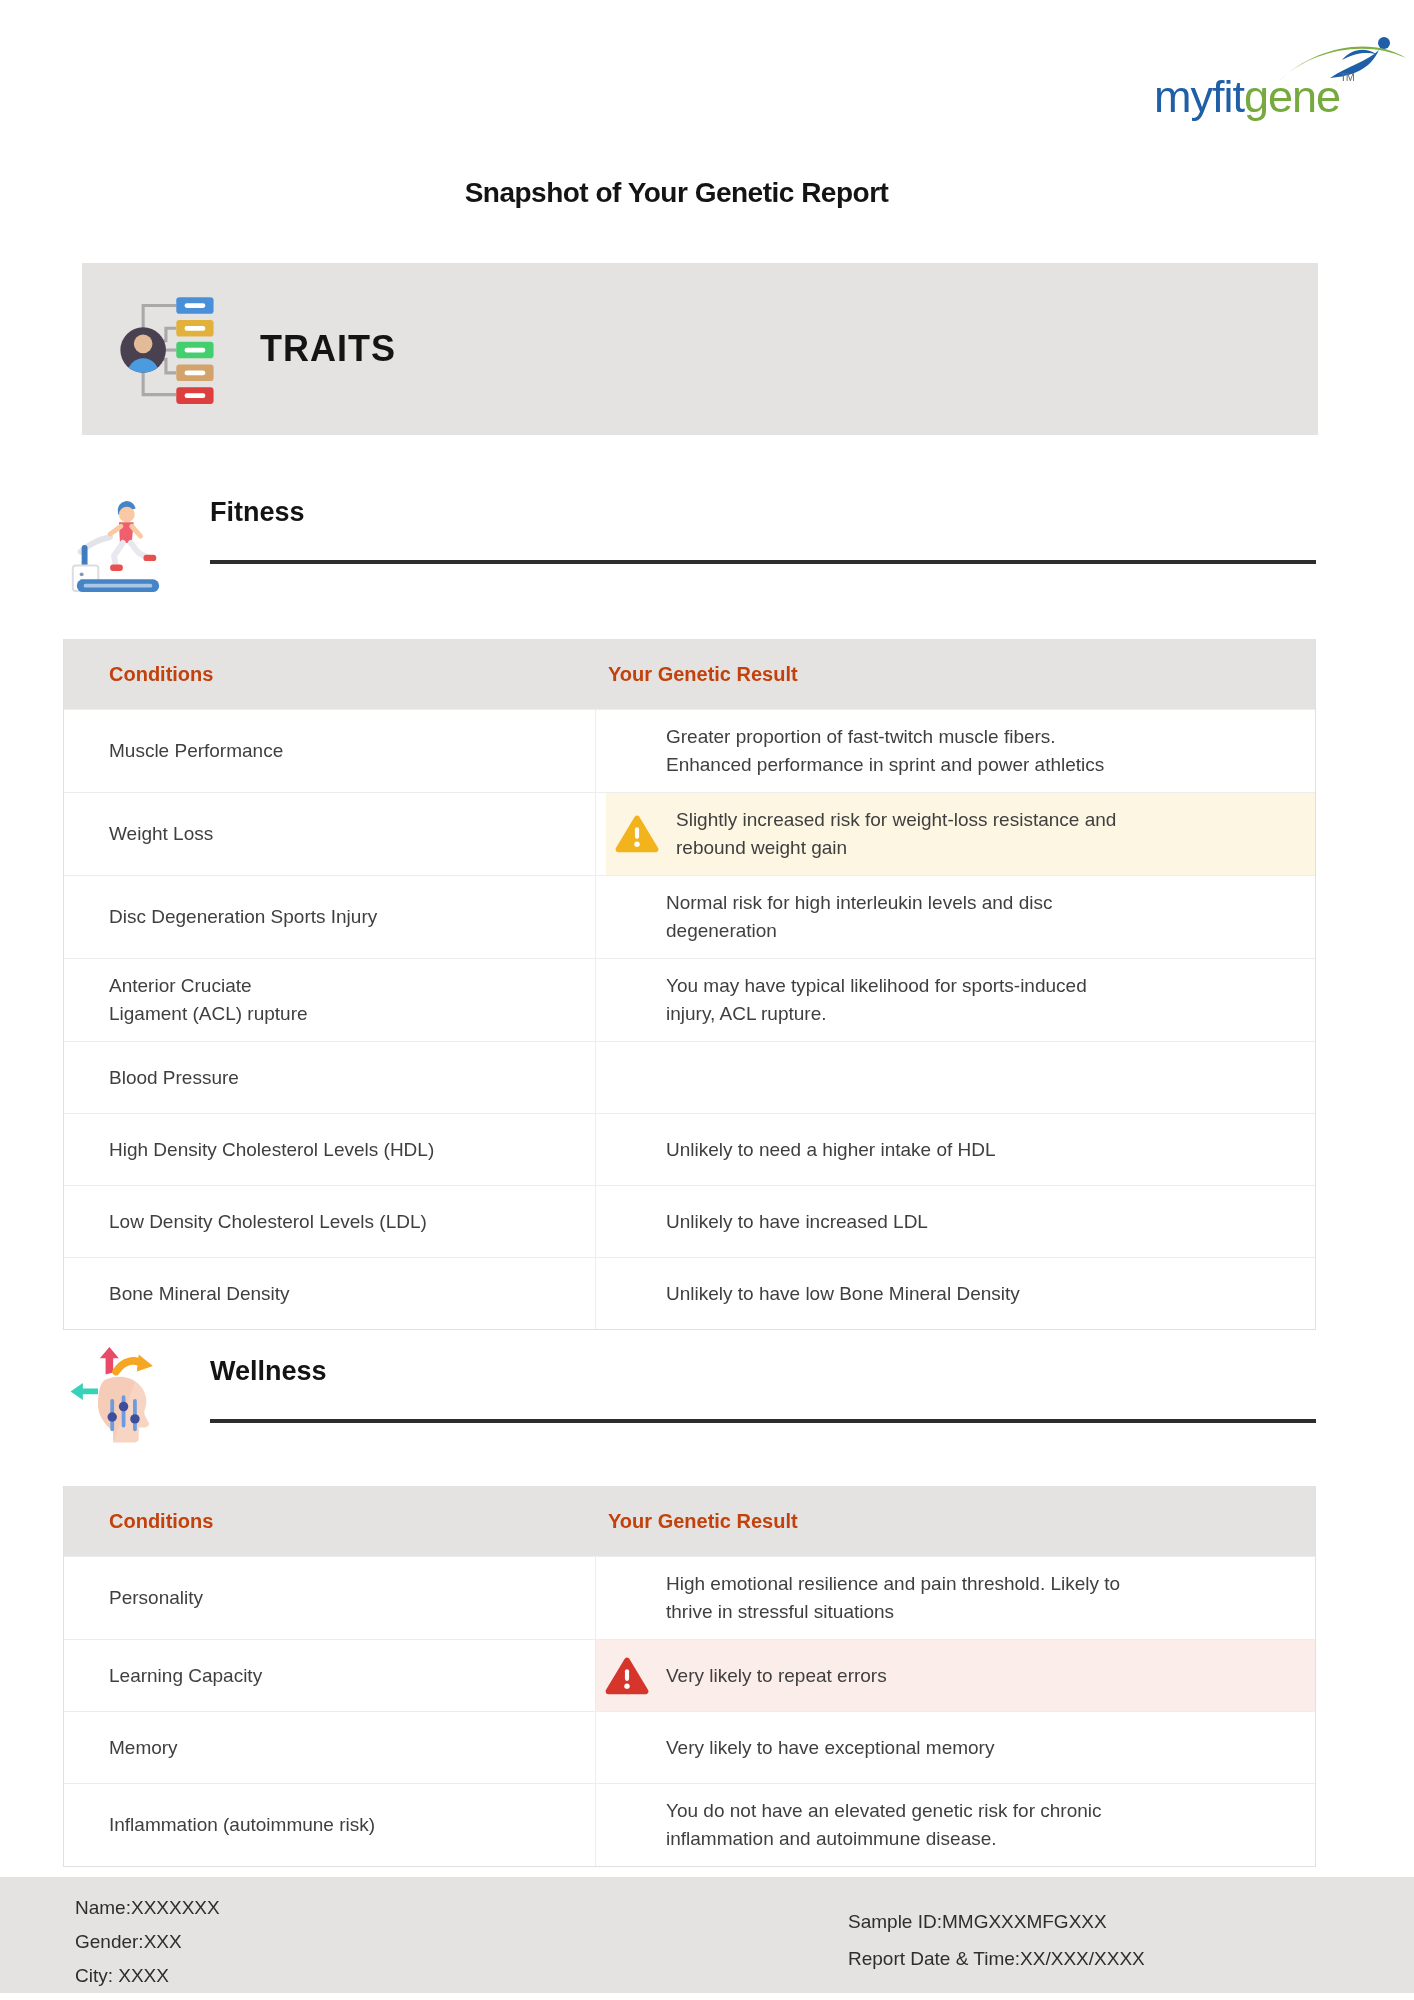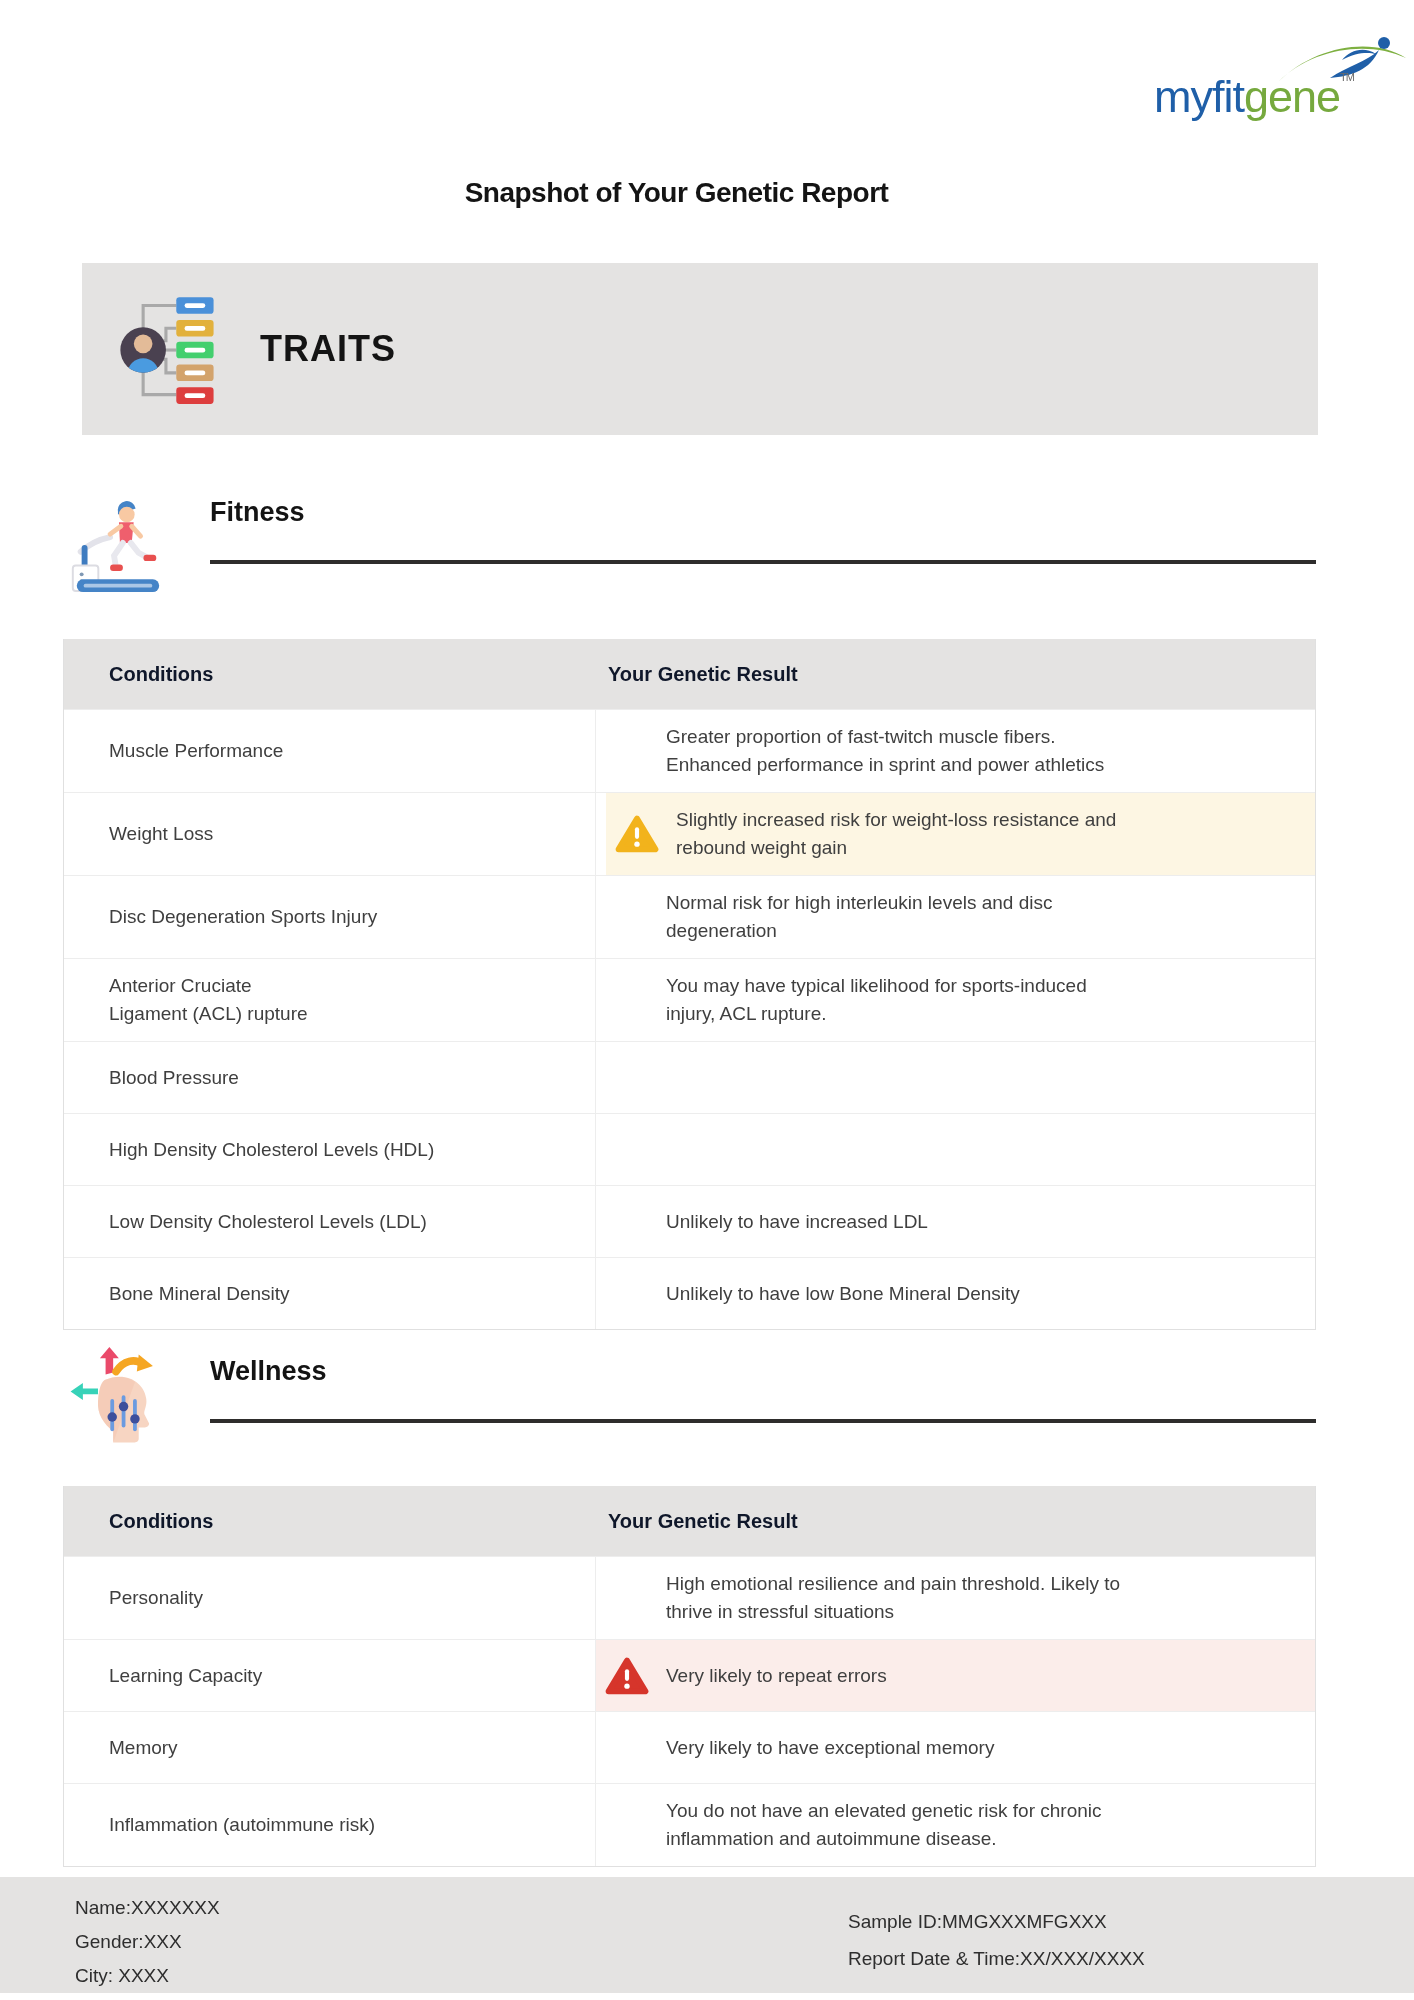--- a/index.html
+++ b/index.html
@@ -30,21 +30,21 @@
   .cat-head { display:flex; margin:52px 98px 0 68px; }
   .cat-head.wellness-head { margin-top:16px; }
   .cat-icon { width:96px; height:106px; flex:none; }
   .cat-title-wrap { flex:1; margin-left:46px; padding-top:10px; }
   .cat-title { font-size:27px; font-weight:800; color:#141414; }
   .rule { height:4px; background:#2e2d2c; margin-top:32px; }
 
   
   .gtable { margin:46px 98px 0 63px; border:1px solid #e0e0e0; border-top:none; }
   .gtable .thead { display:grid; grid-template-columns:532px 1fr; background:var(--banner-bg,#e4e3e2);
-                   min-height:70px; align-items:center; font-weight:700; font-size:20px; color:#0f172a; }
+                   min-height:70px; align-items:center; font-weight:700; font-size:20px; color:#c2410c; }
   .gtable .thead .hc { padding:10px 10px 10px 45px; }
   .gtable .thead .hr2 { padding:10px 10px 10px 12px; }
   .trow { display:grid; grid-template-columns:532px 1fr; border-top:1px solid #ededed; min-height:72px; }
   .cell { display:flex; align-items:center; font-size:19px; line-height:28px; color:#3f3f3f; }
   .cond { padding:13px 24px 13px 45px; border-right:1px solid #ededed; }
   .res  { padding:13px 24px 13px 70px; position:relative; }
   .ctext,.rtext { white-space:pre-line; }
   .bg-yellow { background:var(--warning-yellow-bg,#fdf6e3);margin-left:10px; }
   .bg-red { background:var(--danger-red-bg,#fbedea); }
   .tri-icon { position:absolute; left:9px; top:50%; transform:translateY(-50%); width:44px; height:40px; }
@@ -188,20 +188,23 @@
     <div class="trow">
       <div class="cell cond">
           <span class="ctext">Blood Pressure</span>
         </div>
     </div>
 
     <div class="trow">
       <div class="cell cond">
           <span class="ctext">High Density Cholesterol Levels (HDL)</span>
         </div>
+      <div class="cell res">
+          <span class="rtext">Unlikely to need a higher intake of HDL</span>
+        </div>
     </div>
 
     <div class="trow">
       <div class="cell cond">
           <span class="ctext">Low Density Cholesterol Levels (LDL)</span>
         </div>
       <div class="cell res">
           <span class="rtext">Unlikely to have increased LDL</span>
         </div>
     </div>

